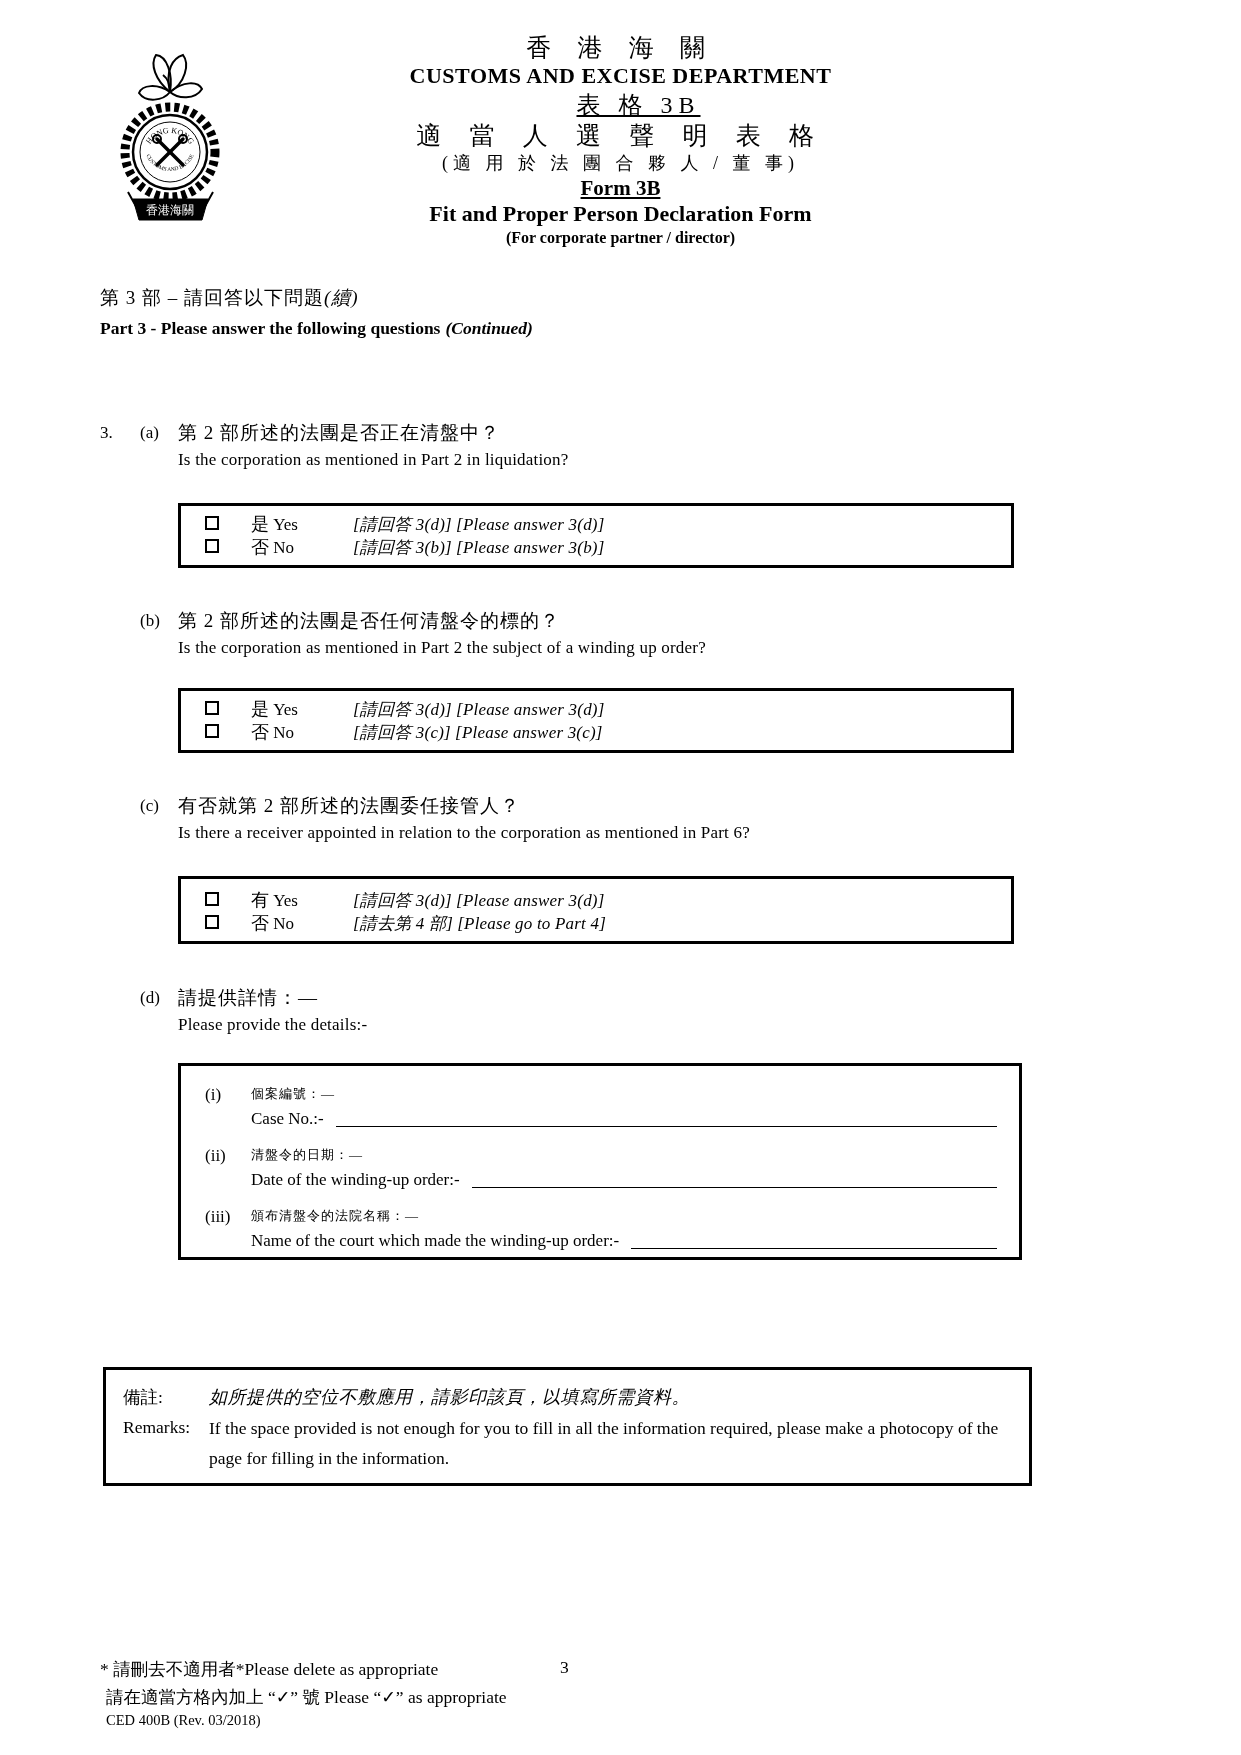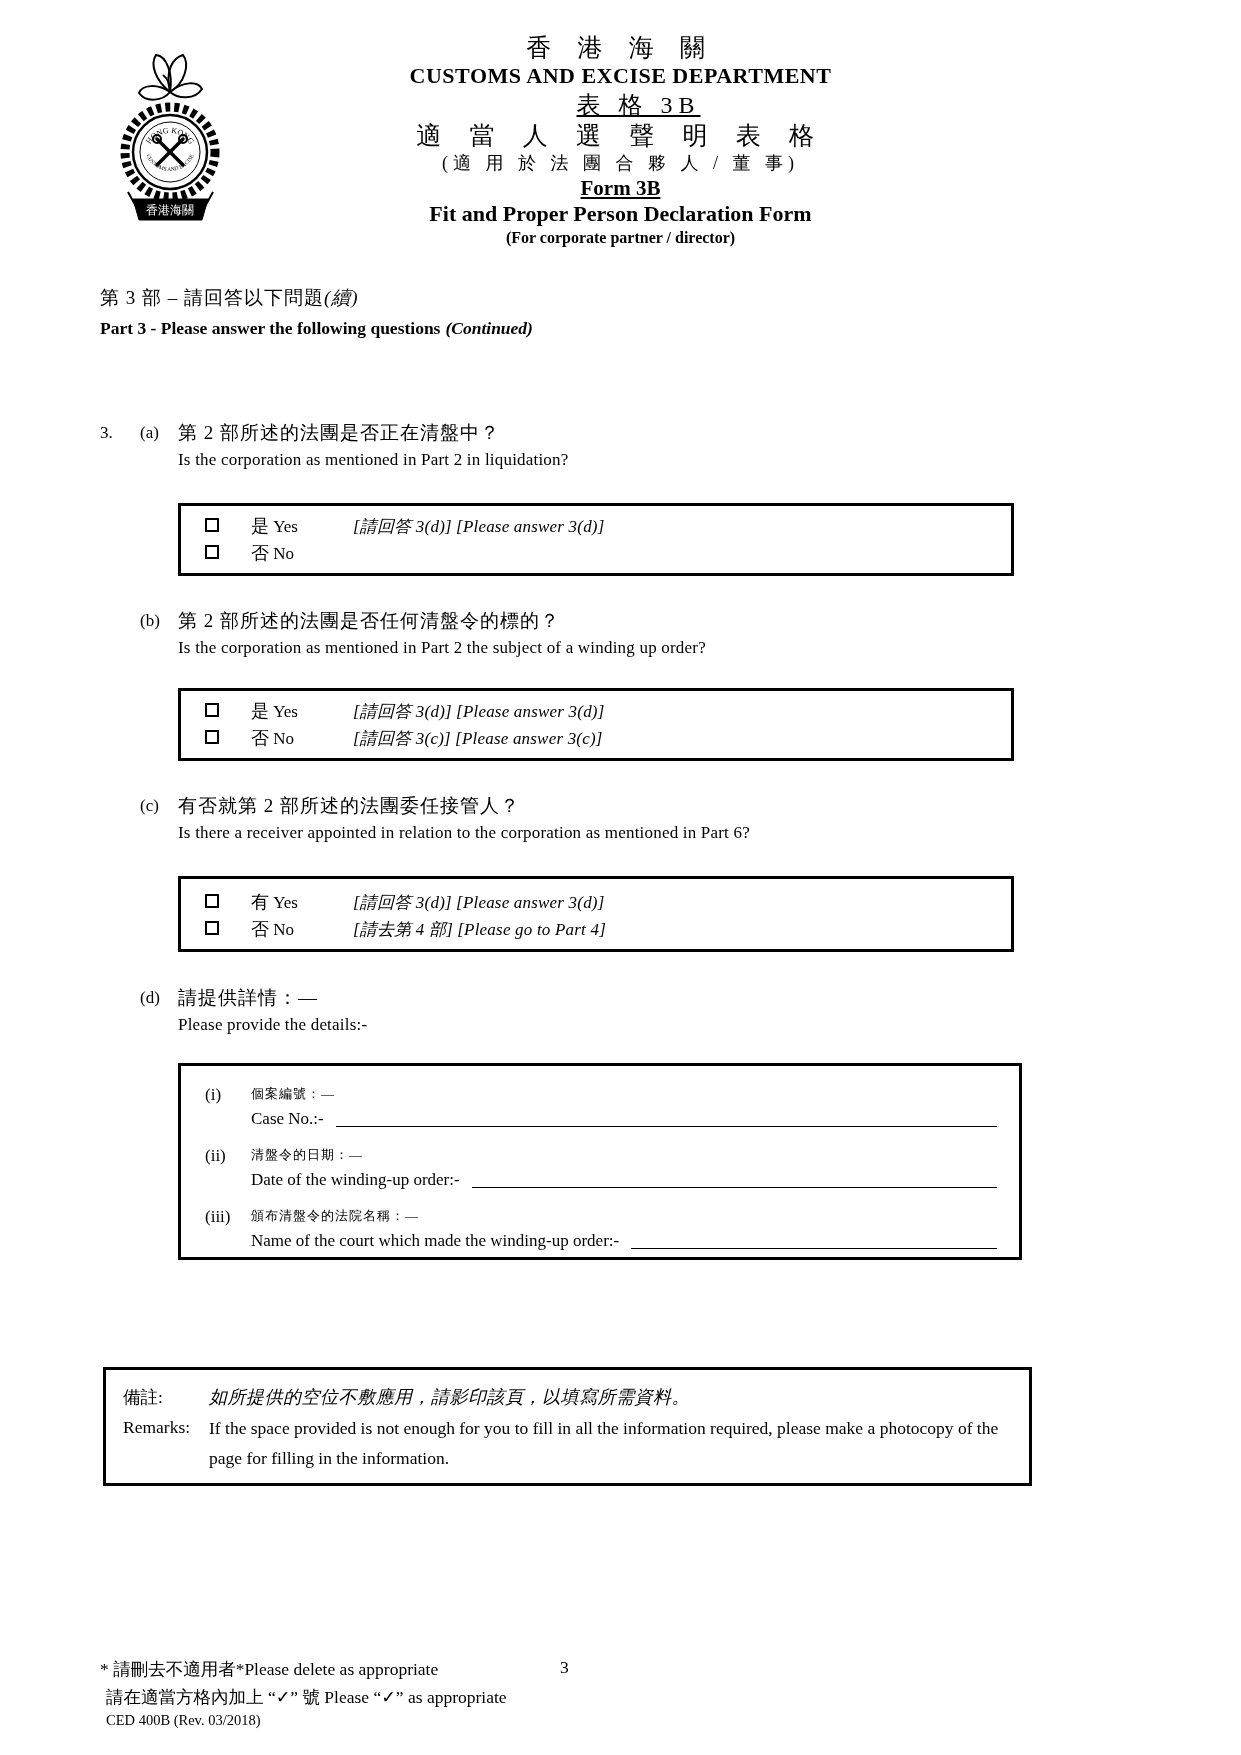--- a/index.html
+++ b/index.html
@@ -38,21 +38,21 @@
   .qrow .en { font-size:17px; line-height:27px; letter-spacing:.2px; }
   .q-first { left:100px; top:419px; grid-template-columns:40px 38px 1fr; width:880px; }
   .q-sub   { left:140px; grid-template-columns:38px 1fr; width:840px; }
   .qnum, .qlabel { font-size:17px; line-height:27px; }
 
   
   .abox {
     position:absolute; left:178px; width:836px;
     border:3px solid #000; background:#fff; padding:7px 0 6px 0;
   }
-  .opt { display:grid; grid-template-columns:46px 102px 1fr; align-items:center; padding-left:24px; line-height:27px; }
+  .opt { display:grid; grid-template-columns:46px 102px 1fr; align-items:center; padding-left:24px; line-height:22px; }
   .cb { display:inline-block; width:14px; height:14px; border:2px solid #000; background:#fff; margin-top:2px; cursor:pointer; }
   .olabel { font-size:17px; }
   .olabel .zhc { font-size:18px; }
   .onote { font-size:17px; }
   .onote .i { letter-spacing:.2px; }
 
   
   .dbox {
     position:absolute; left:178px; top:1063px; width:844px; height:197px;
     border:3px solid #000; padding:15px 22px 0 24px;
@@ -146,20 +146,21 @@
   </div>
   <div class="abox" style="top:503px;">
     <div class="opt">
       <span><span class="cb"></span></span>
       <span class="olabel"><span class="zhc">是</span> <span>Yes</span></span>
       <span class="onote"><span class="i">[請回答 3(d)]</span> <span class="i">[Please answer 3(d)]</span></span>
     </div>
     <div class="opt">
       <span><span class="cb"></span></span>
       <span class="olabel"><span class="zhc">否</span> <span>No</span></span>
+      <span class="onote"><span class="i">[請回答 3(b)]</span> <span class="i">[Please answer 3(b)]</span></span>
     </div>
   </div>
 
   <div class="qrow q-sub" style="top:607px;">
     <span class="qlabel">(b)</span>
     <span>
       <span class="zh">第 2 部所述的法團是否任何清盤令的標的？</span><br>
       <span class="en">Is the corporation as mentioned in Part 2 the subject of a winding up order?</span>
     </span>
   </div>

